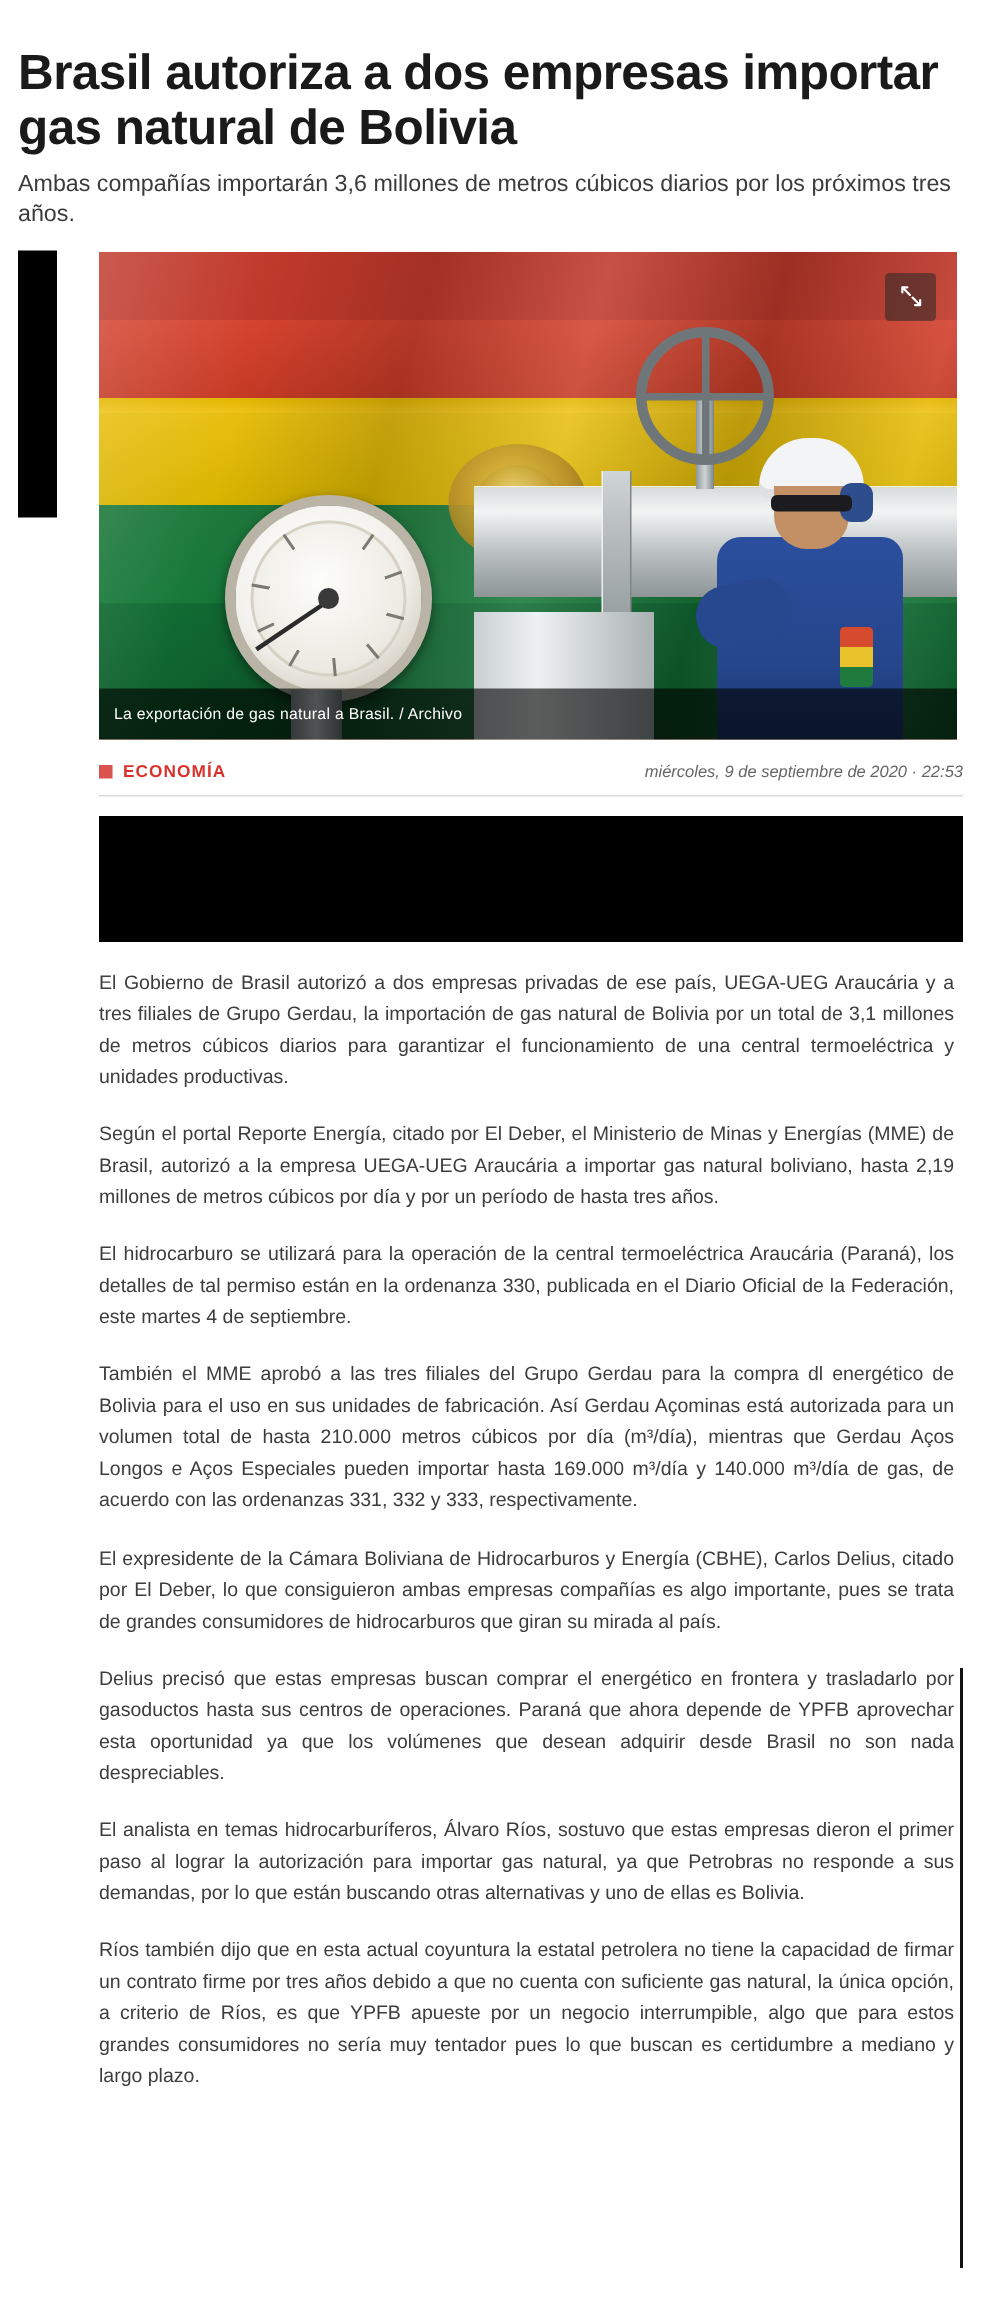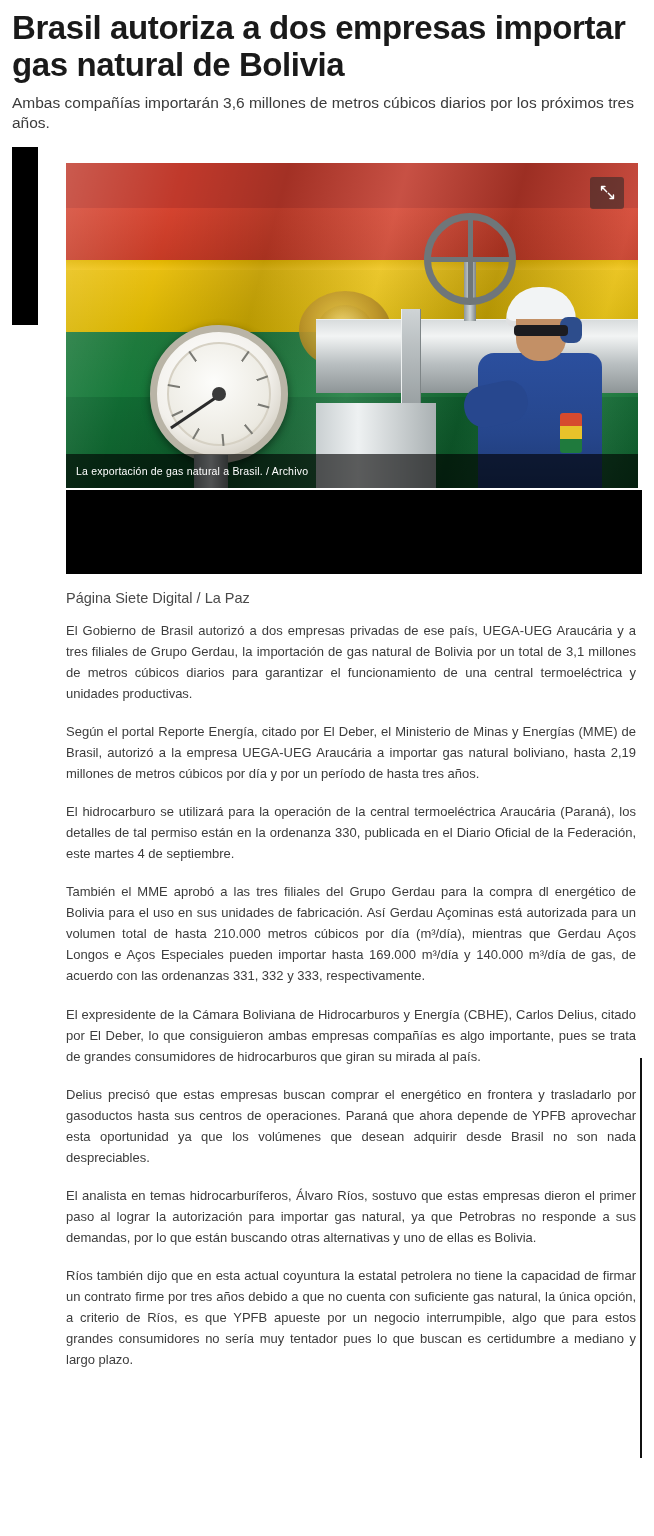--- a/index.html
+++ b/index.html
@@ -17,21 +17,21 @@
     overflow: hidden;
   }
 
   .page {
     width: 654px;
     position: relative;
   }
 
   
   .headline-wrap {
-    padding: 10px 12px 0 12px;
+    padding: 30px 12px 0 12px;
   }
   .headline {
     font-family: "Liberation Sans", sans-serif;
     font-size: 33px;
     line-height: 1.12;
     font-weight: bold;
     color: #1a1a1a;
     letter-spacing: -0.4px;
     margin: 0;
   }
@@ -53,21 +53,21 @@
     position: absolute;
     left: 12px;
     top: 0;
     width: 26px;
     height: 178px;
     background: #000000;
   }
   .hero {
     position: absolute;
     left: 66px;
-    top: 16px;
+    top: 1px;
     width: 572px;
     height: 325px;
     overflow: hidden;
     background: #8a1f12;
   }
   
   .flag {
     position: absolute;
     inset: 0;
     background: linear-gradient(
@@ -419,25 +419,31 @@
       <div class="expand-btn">
         <svg width="17" height="17" viewBox="0 0 20 20">
           <path d="M3 7V3h4M17 13v4h-4M3 3l6 6M17 17l-6-6" fill="none" stroke="#ffffff" stroke-width="1.7" stroke-linecap="round" stroke-linejoin="round"></path>
         </svg>
       </div>
 
       <div class="hero-caption">La exportación de gas natural a Brasil. / Archivo</div>
     </div>
   </div>
 
+  <div class="meta-row">
+    <div class="meta-left">
+      <span class="cat-square"></span>
+      <span class="category">ECONOMÍA</span>
+    </div>
+    <div class="date">miércoles, 9 de septiembre de 2020 · 22:53</div>
+  </div>
 
   <div class="ad-block"></div>
 
   <div class="body-wrap">
-    <div class="byline">Página Siete Digital / La Paz</div>
 
     <p class="para">El Gobierno de Brasil autorizó a dos empresas privadas de ese país, UEGA-UEG Araucária y a tres filiales de Grupo Gerdau, la importación de gas natural de Bolivia por un total de 3,1 millones de metros cúbicos diarios para garantizar el funcionamiento de una central termoeléctrica y unidades productivas.</p>
     <p class="para">Según el portal Reporte Energía, citado por El Deber, el Ministerio de Minas y Energías (MME) de Brasil, autorizó a la empresa UEGA-UEG Araucária a importar gas natural boliviano, hasta 2,19 millones de metros cúbicos por día y por un período de hasta tres años.</p>
     <p class="para">El hidrocarburo se utilizará para la operación de la central termoeléctrica Araucária (Paraná), los detalles de tal permiso están en la ordenanza 330, publicada en el Diario Oficial de la Federación, este martes 4 de septiembre.</p>
     <p class="para">También el MME aprobó a las tres filiales del Grupo Gerdau para la compra dl energético de Bolivia para el uso en sus unidades de fabricación. Así Gerdau Açominas está autorizada para un volumen total de hasta 210.000 metros cúbicos por día (m³/día), mientras que Gerdau Aços Longos e Aços Especiales pueden importar hasta 169.000 m³/día y 140.000 m³/día de gas, de acuerdo con las ordenanzas 331, 332 y 333, respectivamente.</p>
     <p class="para">El expresidente de la Cámara Boliviana de Hidrocarburos y Energía (CBHE), Carlos Delius, citado por El Deber, lo que consiguieron ambas empresas compañías es algo importante, pues se trata de grandes consumidores de hidrocarburos que giran su mirada al país.</p>
     <p class="para">Delius precisó que estas empresas buscan comprar el energético en frontera y trasladarlo por gasoductos hasta sus centros de operaciones. Paraná que ahora depende de YPFB aprovechar esta oportunidad ya que los volúmenes que desean adquirir desde Brasil no son nada despreciables.</p>
     <p class="para">El analista en temas hidrocarburíferos, Álvaro Ríos, sostuvo que estas empresas dieron el primer paso al lograr la autorización para importar gas natural, ya que Petrobras no responde a sus demandas, por lo que están buscando otras alternativas y uno de ellas es Bolivia.</p>
     <p class="para">Ríos también dijo que en esta actual coyuntura la estatal petrolera no tiene la capacidad de firmar un contrato firme por tres años debido a que no cuenta con suficiente gas natural, la única opción, a criterio de Ríos, es que YPFB apueste por un negocio interrumpible, algo que para estos grandes consumidores no sería muy tentador pues lo que buscan es certidumbre a mediano y largo plazo.</p>
 

